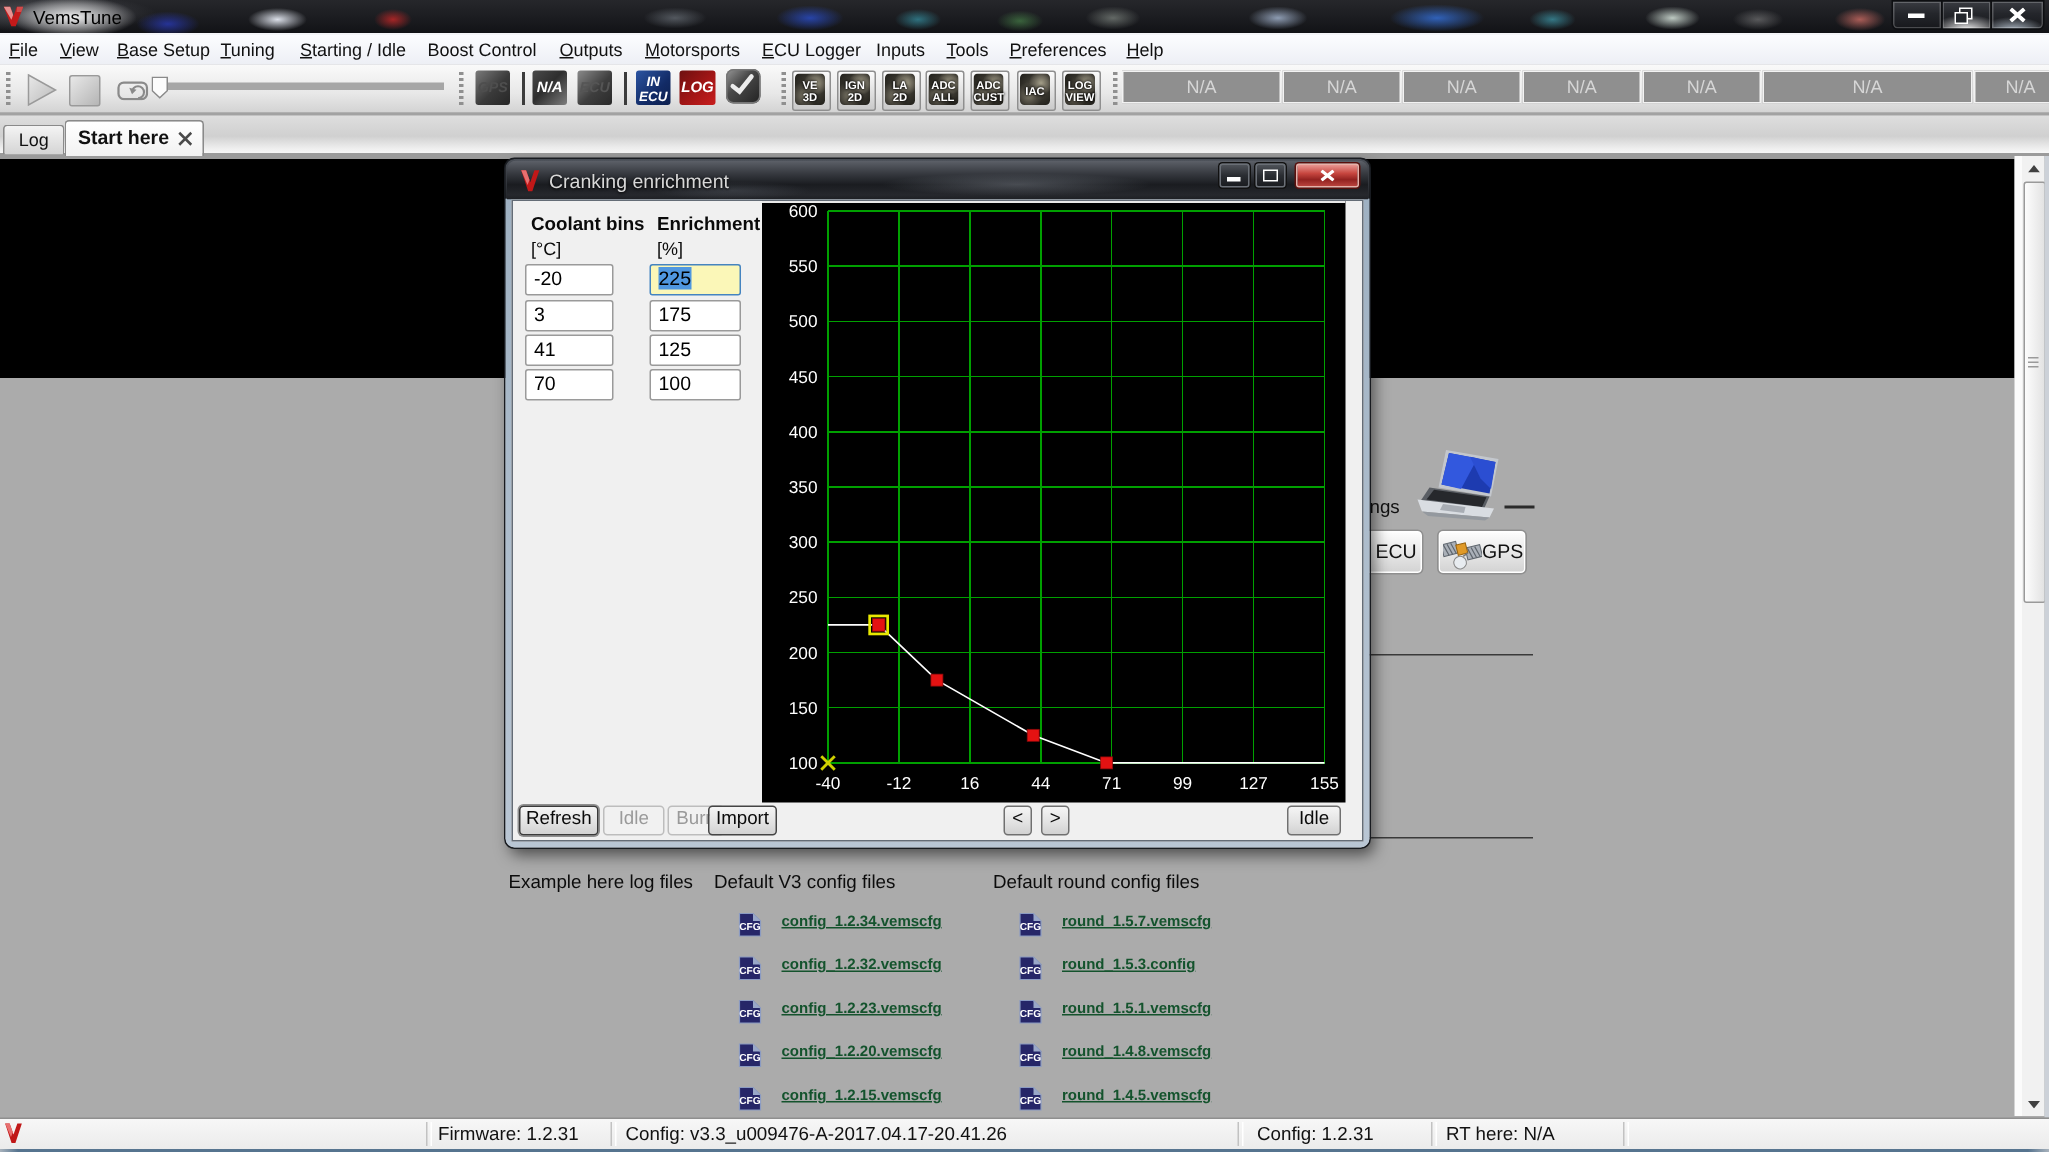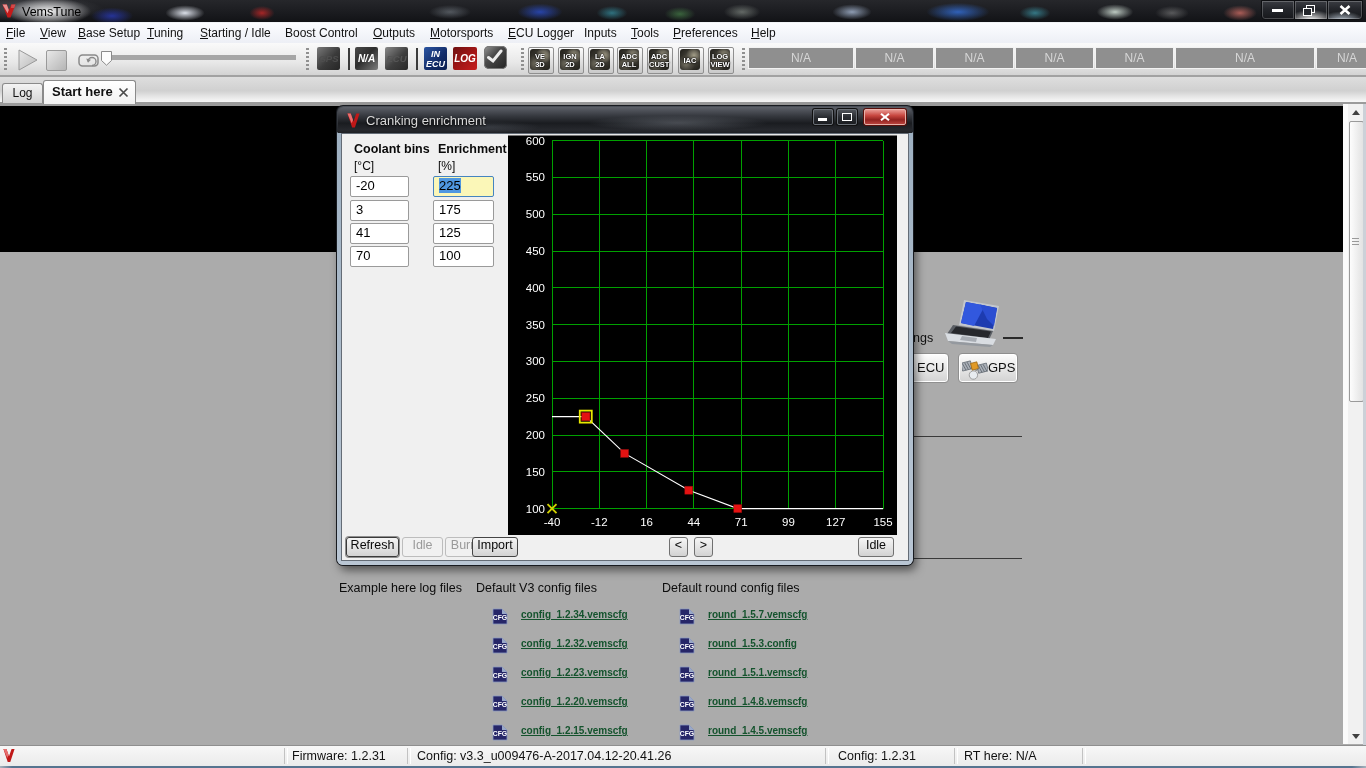--- a/index.html
+++ b/index.html
@@ -313,21 +313,21 @@
     </svg>
 </div>
 <div class="abs" id="rightedge"></div>
 
 <div class="abs" id="statusbar">
   <svg style="position:absolute;left:3px;top:2px" width="12" height="15" viewBox="0 0 14 16">
     <path d="M0.5 0.5 L4 0.5 L7 9 L10 0.5 L13.5 0.5 L8.5 15.5 L5.5 15.5 Z" fill="#c01818"></path>
     <path d="M0.5 0.5 L4 0.5 L6.5 7.5 L5 11 Z" fill="#e87070"></path>
   </svg>
   <span style="left:292px">Firmware: 1.2.31</span>
-  <span style="left:417px">Config: v3.3_u009476-A-2017.04.12-20.41.26</span>
+  <span style="left:417px">Config: v3.3_u009476-A-2017.04.17-20.41.26</span>
   <span style="left:838px">Config: 1.2.31</span>
   <span style="left:964px">RT here: N/A</span>
   <div class="ssep" style="left:284px"></div>
   <div class="ssep" style="left:407px"></div>
   <div class="ssep" style="left:825px"></div>
   <div class="ssep" style="left:954px"></div>
   <div class="ssep" style="left:1082px"></div>
 </div>
 <div class="abs" id="bottombar"></div>
 

